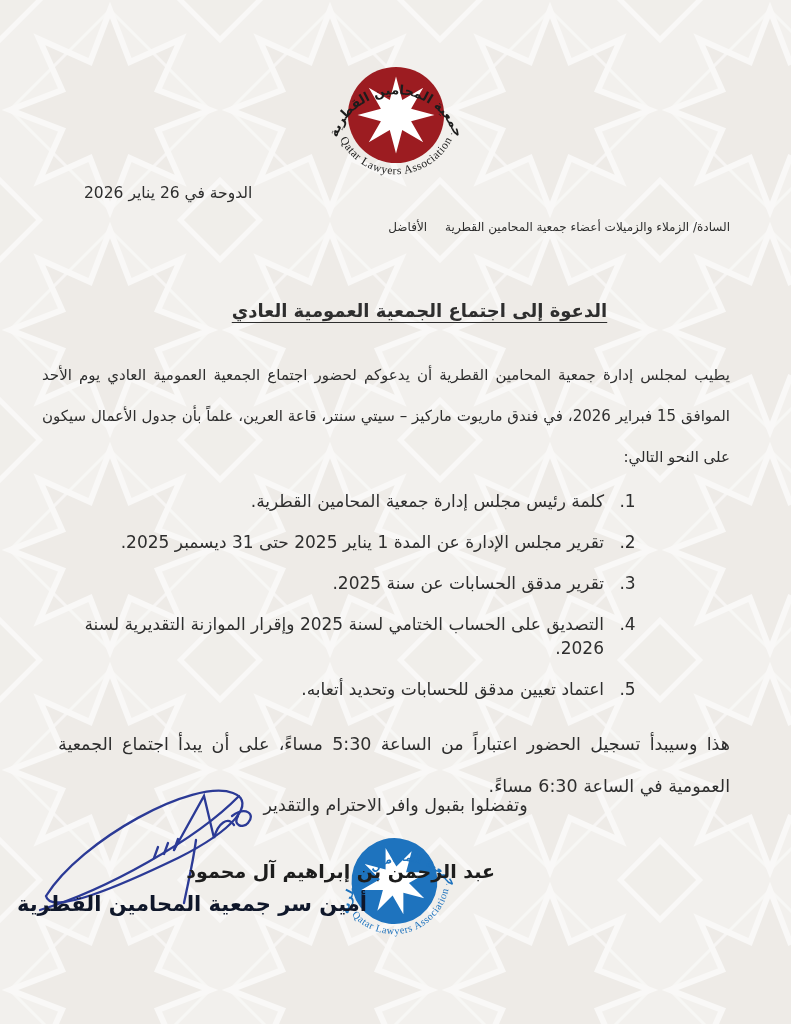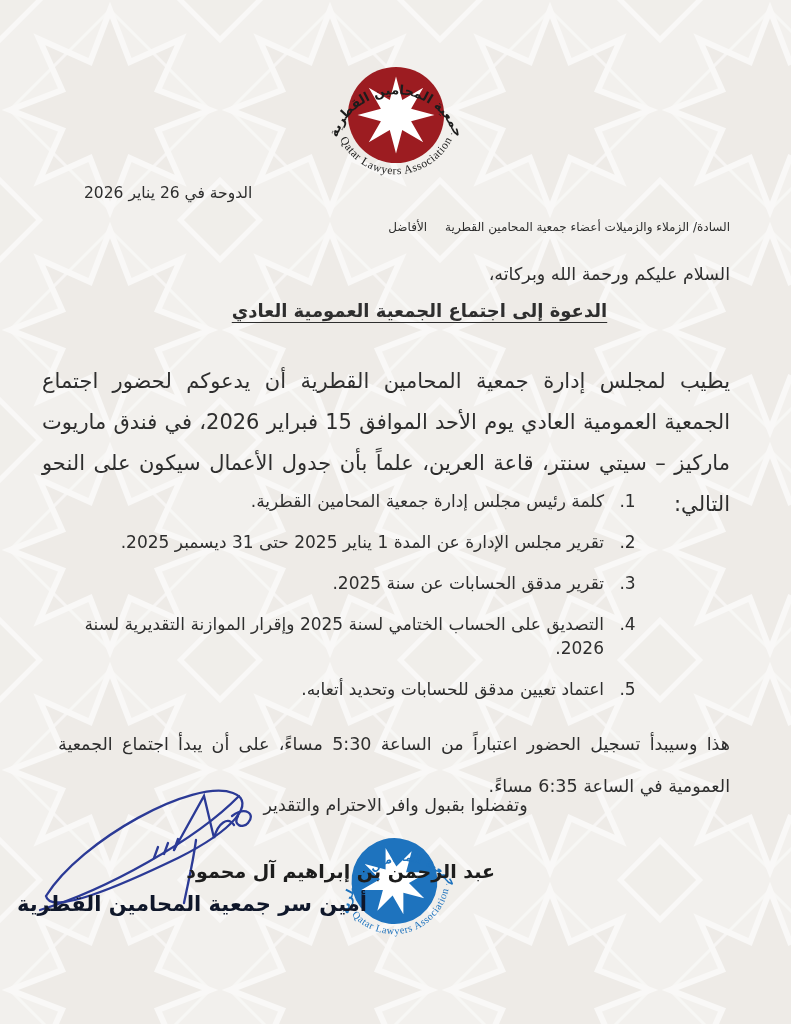--- a/index.html
+++ b/index.html
@@ -15,21 +15,21 @@
   .salutation-line{position:absolute;top:220px;right:61px;font-size:12px;white-space:nowrap;}
   .gap{display:inline-block;width:18px;}
   .greeting-line{position:absolute;top:264px;right:61px;font-size:17.5px;white-space:nowrap;}
   .subject{
     position:absolute;top:300px;right:0;left:0;text-align:center;
     font-size:18px;font-weight:bold;
     text-decoration:underline;text-underline-offset:5px;margin-left:48px;
   }
   .body-par{
     position:absolute;top:340px;right:61px;left:42px;
-    font-size:21px;line-height:41px;text-align:justify;
+    font-size:15px;line-height:41px;text-align:justify;
   }
   .agenda{
     position:absolute;top:477px;right:61px;left:58px;margin:12px;
     padding:0 104px 0 0;font-size:17px;list-style:decimal;
   }
   .agenda li{line-height:24px;margin-bottom:17px;padding-right:10px;}
   .closing-par{
     position:absolute;top:705px;right:61px;left:58px;
     font-size:17.5px;line-height:42px;text-align:justify;
   }
@@ -87,35 +87,34 @@
         </text>
       </svg>
     </div>
 
     <div class="date-line">الدوحة في 26 يناير 2026</div>
 
     <div class="salutation-line">
       <span>السادة/ الزملاء والزميلات أعضاء جمعية المحامين القطرية</span><span class="gap"></span><span>الأفاضل</span>
     </div>
 
-    <div class="greeting-line">السلام عليكم ورحمة الله وبركاته،</div>
 
     <div class="subject">الدعوة إلى اجتماع الجمعية العمومية العادي</div>
 
     <p class="body-par">يطيب لمجلس إدارة جمعية المحامين القطرية أن يدعوكم لحضور اجتماع الجمعية العمومية العادي يوم الأحد الموافق 15 فبراير 2026، في فندق ماريوت ماركيز – سيتي سنتر، قاعة العرين، علماً بأن جدول الأعمال سيكون على النحو التالي:</p>
 
     <ol class="agenda">
       <li>كلمة رئيس مجلس إدارة جمعية المحامين القطرية.</li>
       <li>تقرير مجلس الإدارة عن المدة 1 يناير 2025 حتى 31 ديسمبر 2025.</li>
       <li>تقرير مدقق الحسابات عن سنة 2025.</li>
       <li>التصديق على الحساب الختامي لسنة 2025 وإقرار الموازنة التقديرية لسنة 2026.</li>
       <li>اعتماد تعيين مدقق للحسابات وتحديد أتعابه.</li>
     </ol>
 
-    <p class="closing-par">هذا وسيبدأ تسجيل الحضور اعتباراً من الساعة 5:30 مساءً، على أن يبدأ اجتماع الجمعية العمومية في الساعة 6:35 مساءً.</p>
+    <p class="closing-par">هذا وسيبدأ تسجيل الحضور اعتباراً من الساعة 5:30 مساءً، على أن يبدأ اجتماع الجمعية العمومية في الساعة 6:30 مساءً.</p>
 
     <div class="regards-line">وتفضلوا بقبول وافر الاحترام والتقدير</div>
 
     <svg class="signature-ink" width="232" height="138" viewBox="0 0 232 138">
       <g fill="none" stroke-width="2.3" stroke-linecap="round" stroke="#2b3a96">
         <path d="M10,118 C45,62 158,0 197,15 C221,24 198,52 142,80 C84,108 14,138 10,118"></path>
         <path d="M203,18 C160,62 70,112 4,132"></path>
         <path d="M138,72 L168,18 L178,60 C182,45 192,38 198,47"></path>
         <path d="M118,80 l4,-11 M128,76 l4,-11 M138,72 l4,-11"></path>
         <path d="M196,38 c14,-10 24,-2 16,7 c-5,6 -16,2 -10,-7"></path>

